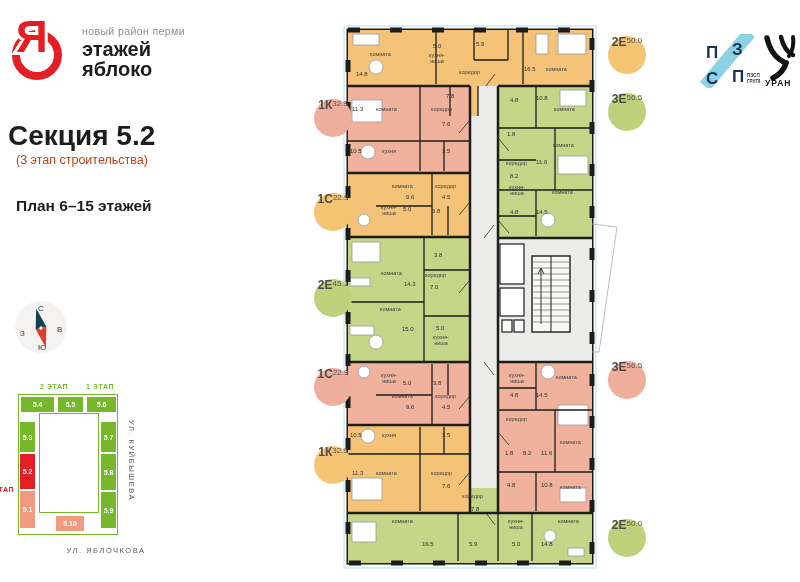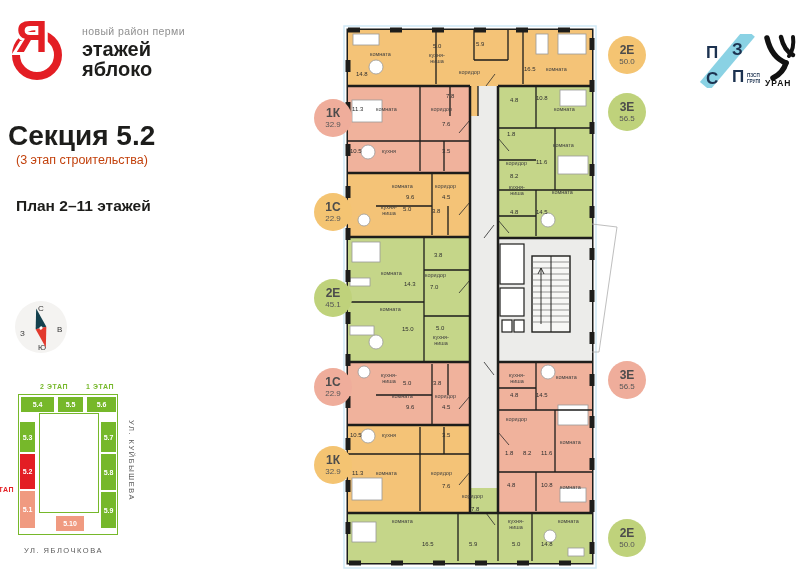--- a/index.html
+++ b/index.html
@@ -12,48 +12,48 @@
   .sec-title{left:8px;top:120px;font-size:28px;font-weight:800}
   .sec-sub{left:16px;top:153px;font-size:12.5px;color:#c2410c}
   .plan-lbl{left:16px;top:197px;font-size:15.5px;font-weight:700}
   
   #floor-plan{left:340px;top:20px;width:350px;height:550px}
   .rl{position:absolute;font-size:5.5px;color:#3f3f3f;white-space:nowrap;line-height:6px}
   .rl.w2{width:26px;white-space:normal;text-align:center}
   .ra{position:absolute;font-size:6px;color:#2f2f2f;white-space:nowrap;line-height:6px}
   
   .badge{position:absolute;width:38px;height:38px;border-radius:50%;display:flex;
-         flex-direction:column;align-items:center;justify-content:center;text-align:center}
+         flex-direction:row;align-items:flex-start;justify-content:center;text-align:center}
   .badge-code{font-size:12px;font-weight:600;color:#4c4c4c;line-height:13px}
   .badge-area{font-size:8px;color:#565656;line-height:9px}
   
   .site-outline{left:18px;top:394px;width:100px;height:141px;border:1.5px solid #76b82a;box-sizing:border-box}
   .courtyard{left:39px;top:413px;width:60px;height:100px;background:#fff;border:1.5px solid #76b82a;box-sizing:border-box}
   .sblock{position:absolute;box-sizing:border-box;border:1px solid #fff;display:flex;
           align-items:center;justify-content:center;color:#fff;font-size:7px;font-weight:700}
   .stage-lbl{position:absolute;width:44px;text-align:center;font-size:7px;font-weight:700;
              color:#76b82a;letter-spacing:.6px}
   .stage-lbl.red{color:#e31e24}
   .street-v{left:127px;top:420px;height:118px;writing-mode:vertical-rl;font-size:7.5px;
             color:#5a5a5a;letter-spacing:1.5px}
-  .street-h{left:24px;top:546px;width:124px;text-align:left;font-size:7.5px;color:#5a5a5a;letter-spacing:1.5px}
+  .street-h{left:44px;top:546px;width:124px;text-align:center;font-size:7.5px;color:#5a5a5a;letter-spacing:1.5px}
 </style>
 </head>
 <body>
 
 <svg class="abs" style="left:10px;top:8px" width="72" height="84" viewBox="0 0 72 84">
   <circle cx="27" cy="47" r="21" fill="none" stroke="#e31e24" stroke-width="8"></circle>
   <text x="6" y="44" font-size="44" font-weight="bold" fill="#e31e24" stroke="#ffffff" stroke-width="6" paint-order="stroke" font-family="Liberation Sans, sans-serif">Я</text>
 </svg>
 <div class="abs tagline">новый район перми</div>
 <div class="abs brandline" style="top:38px">этажей</div>
 <div class="abs brandline" style="top:58px">яблоко</div>
 <div class="abs sec-title">Секция 5.2</div>
 <div class="abs sec-sub">(3 этап строительства)</div>
-<div class="abs plan-lbl">План 2–11 этажей</div>
+<div class="abs plan-lbl">План 6–15 этажей</div>
 
 <svg class="abs" style="left:12px;top:298px" width="58" height="58" viewBox="0 0 58 58">
   <circle cx="29" cy="29" r="26" fill="#f4f3f1"></circle>
   <text x="26" y="13" font-size="8" fill="#333">С</text>
   <text x="45" y="34" font-size="8" fill="#333">В</text>
   <text x="26" y="52" font-size="8" fill="#333">Ю</text>
   <text x="8" y="38" font-size="8" fill="#333">З</text>
   <g transform="rotate(-14 29 30)">
     <polygon points="29,10 34.5,30 23.5,30" fill="#14414e"></polygon>
     <polygon points="23.5,30 34.5,30 29,50" fill="#e23a2e"></polygon>

